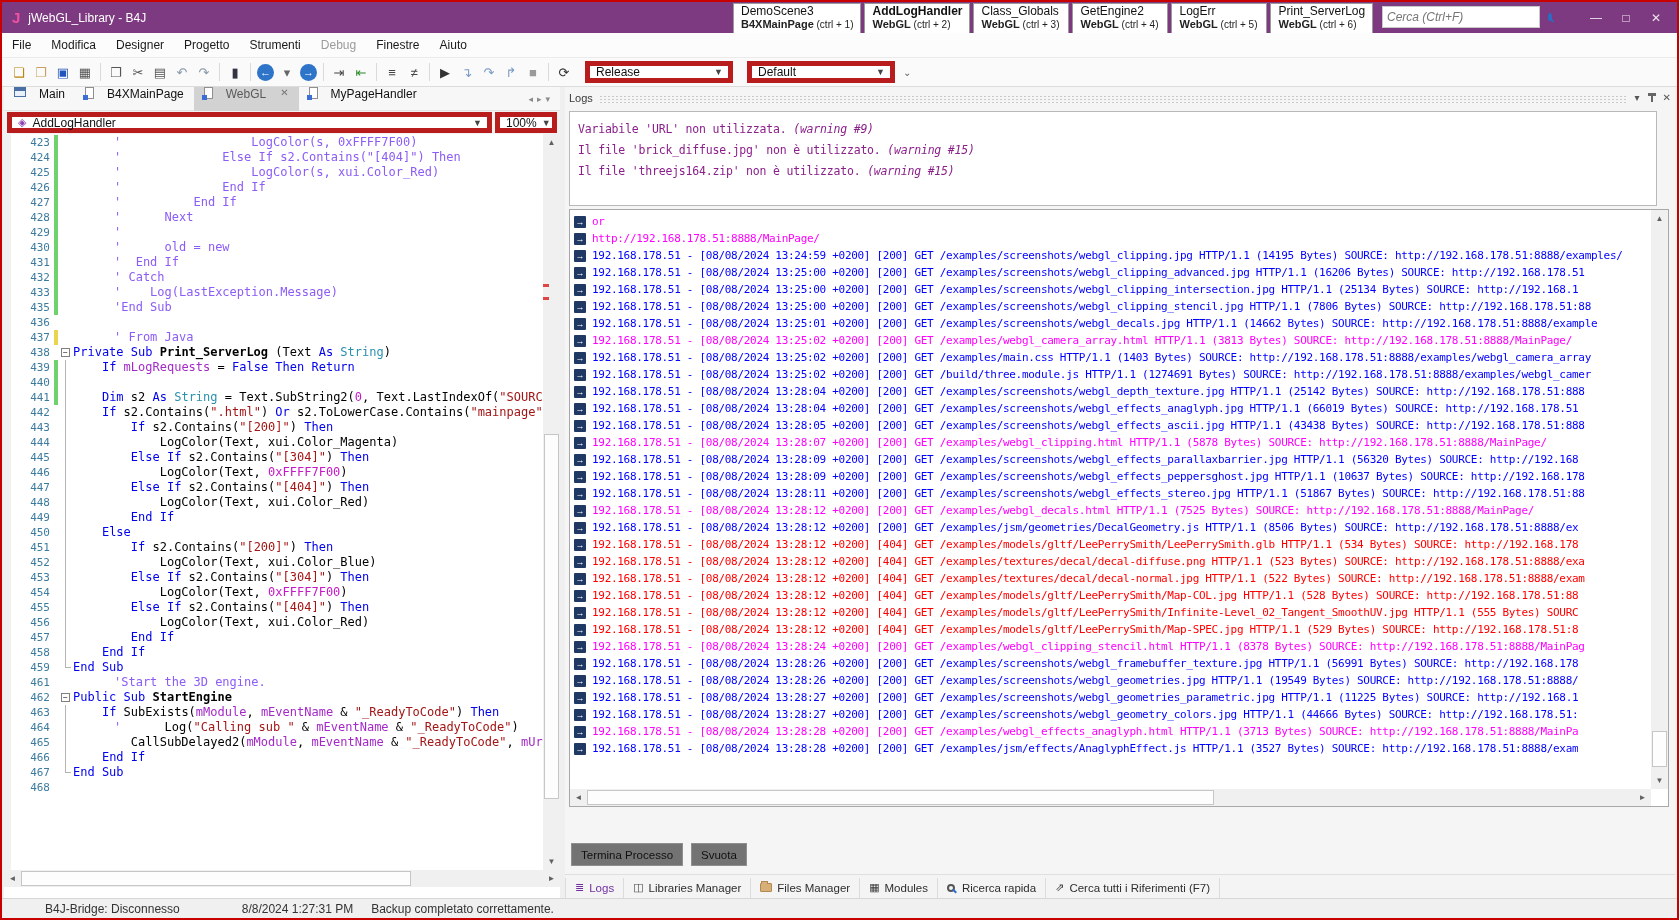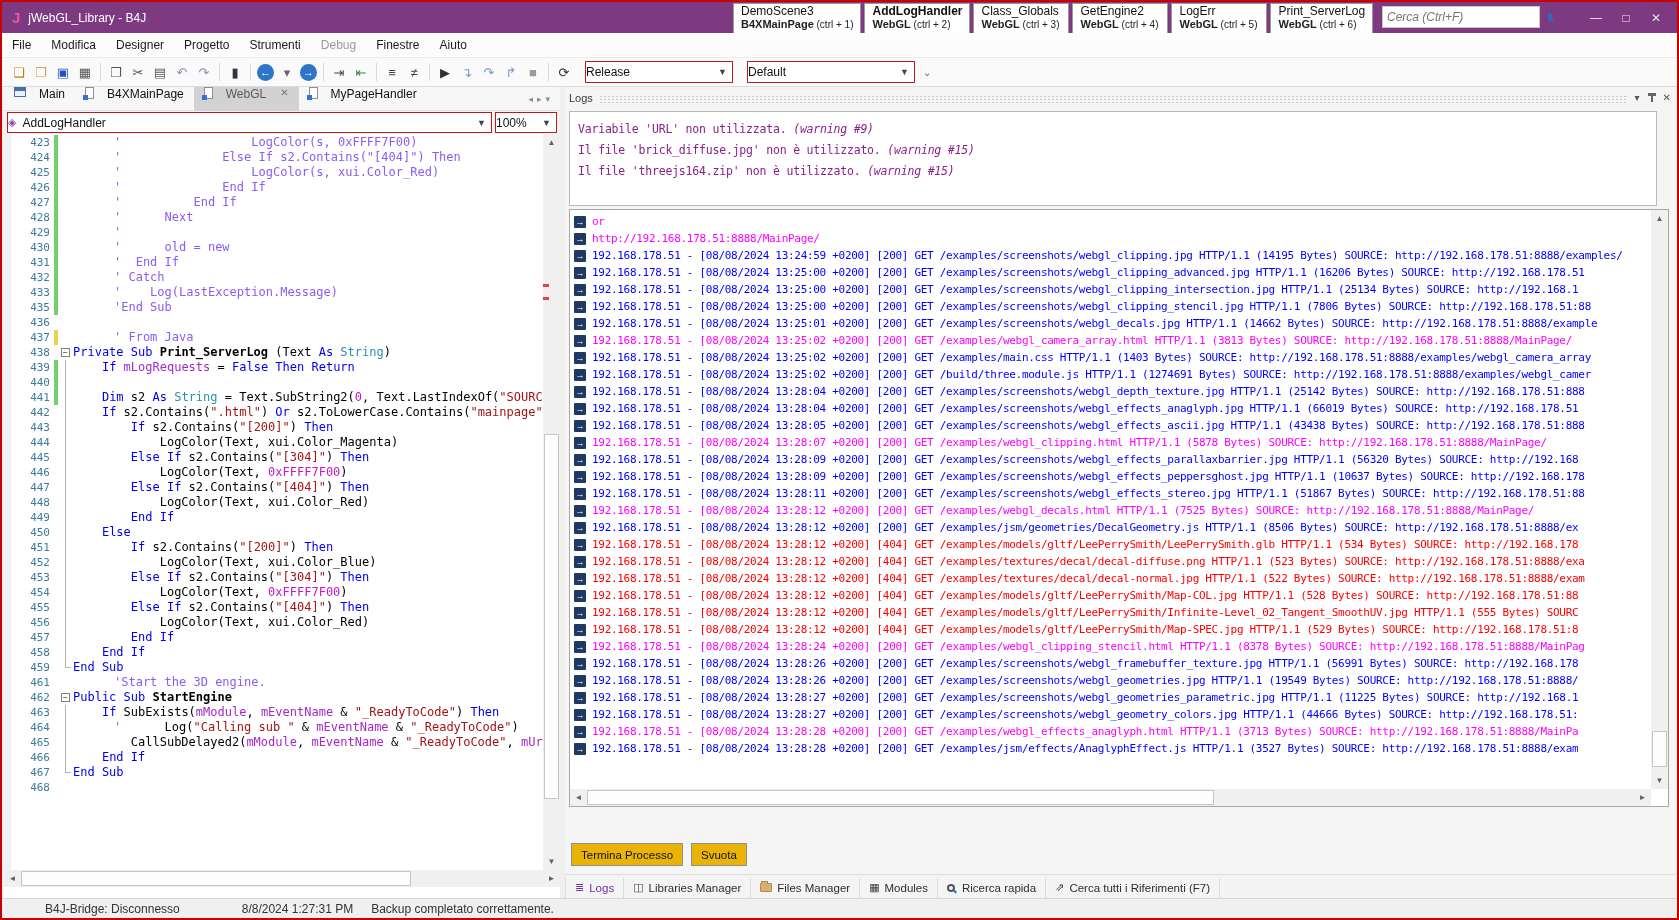--- a/index.html
+++ b/index.html
@@ -29,24 +29,24 @@
   .menubar { position:absolute; top:31px; left:0; right:0; height:25px; background:#FCFCFC; display:flex; align-items:center; border-bottom:1px solid #EBEBEB; }
   .menu-item { padding:0 10px; font-size:12px; color:#1A1A1A; cursor:default; }
   .menu-item.disabled { color:#9B9B9B; }
 
   
   .toolbar { position:absolute; top:56px; left:0; right:0; height:29px; background:#FAFAFA; border-bottom:1px solid #DCDCDC; display:flex; align-items:center; padding-left:6px; }
   .tb-icons { display:flex; align-items:center; }
   .tbi { width:20px; height:20px; display:flex; align-items:center; justify-content:center; font-size:13px; margin:0 1px; border-radius:2px; cursor:default; }
   .tbi.circ { width:17px; height:17px; border-radius:50%; font-size:11px; margin:0 2px; }
   .tb-sep { width:1px; height:18px; background:#DADADA; margin:0 4px; }
-  .combo { height:22px; background:#FFF; border:1px solid #b91c1c; display:flex; align-items:center; font-size:12px; color:#111; position:relative; cursor:default; }
+  .combo { height:22px; background:#FFF; border:5px solid #b91c1c; display:flex; align-items:center; font-size:12px; color:#111; position:relative; padding-left:6px; cursor:default; }
   .combo .arrow { margin-left:auto; padding:0 5px; color:#444; font-size:9px; }
   .combo.build { width:148px; margin-left:10px; }
-  .combo.layout { width:168px; margin-left:14px; }
+  .combo.layout { width:148px; margin-left:14px; }
   .tb-overflow { margin-left:8px; color:#666; font-size:10px; }
 
   
   .left-panel { position:absolute; top:85px; left:2px; width:556px; height:811px; background:#FFFFFF; }
   .splitter { position:absolute; top:85px; left:558px; width:5px; height:811px; background:#EFEFEF; }
   .logs-panel { position:absolute; top:85px; left:563px; right:2px; height:811px; background:#F5F5F5; }
 
   
   .doc-tabs { position:absolute; top:0; left:0; right:0; height:24px; background:#F7F7F7; display:flex; align-items:center; border-bottom:1px solid #E4E4E4; }
   .doc-tab { display:flex; align-items:flex-start; height:24px; padding:0 10px; font-size:12px; color:#111; cursor:default; white-space:nowrap;gap:8px; }
@@ -102,21 +102,21 @@
   .warn-line i { font-style:italic; }
   .log-box { position:absolute; left:4px; right:6px; top:122px; height:598px; background:#FFF; border:1px solid #A8A8A8; }
   .log-rows { position:absolute; left:2px; top:3px; right:18px; bottom:18px; overflow:hidden; }
   .log-row { display:flex; align-items:center; height:17px; white-space:nowrap; }
   .log-ic { flex:none; width:12px; height:12px; background:#1F3864; border-radius:1px; color:#FFF; font-size:9px; line-height:12px; text-align:center; margin:0 6px 0 2px; }
   .log-text { font:11px/17px "DejaVu Sans Mono",monospace; letter-spacing:-0.3px; overflow:hidden; }
   .log-text.blue { color:#0000FF; } .log-text.magenta { color:#FF00FF; } .log-text.red { color:#FF0000; }
   .log-vscroll { position:absolute; top:0; right:0; bottom:17px; width:17px; background:#F0F0F0; }
   .log-hscroll { position:absolute; left:0; right:17px; bottom:0; height:17px; background:#F0F0F0; display:flex; align-items:center; }
   .log-btns { position:absolute; left:6px; top:756px; display:flex; gap:8px; }
-  .btn { height:23px; padding:0 9px; background:#eab308; border:1px solid #8F8F8F; font-size:11.5px; color:#111; display:flex; align-items:center; cursor:default; }
+  .btn { height:23px; padding:0 9px; background:#737373; border:1px solid #8F8F8F; font-size:11.5px; color:#111; display:flex; align-items:center; cursor:default; }
   .bottom-tabs { position:absolute; left:0; right:0; top:787px; height:26px; background:#F4F4F4; border-top:1px solid #DFDFDF; display:flex; align-items:center; }
   .btab { display:flex; align-items:center; height:20px; padding:0 9px; border-left:1px solid #DCDCDC; font-size:11.5px; color:#2E2E2E; cursor:default; white-space:nowrap; }
   .btab:last-child { border-right:1px solid #DCDCDC; }
   .btab .bicon { margin-right:5px; font-size:11px; }
   .btab.active { color:#7030A0; }
   .folder-icon { display:inline-block; width:12px; height:9px; background:#D8B077; border:1px solid #B08A50; border-radius:1px; position:relative; margin-right:5px; }
   .folder-icon::before { content:""; position:absolute; top:-3px; left:0; width:5px; height:2px; background:#D8B077; border:1px solid #B08A50; border-bottom:none; }
 
   
   .statusbar { position:absolute; left:0; right:0; top:896px; height:20px; background:#F0F0F0; border-top:1px solid #D7D7D7; display:flex; align-items:center; font-size:12px; color:#333; }

